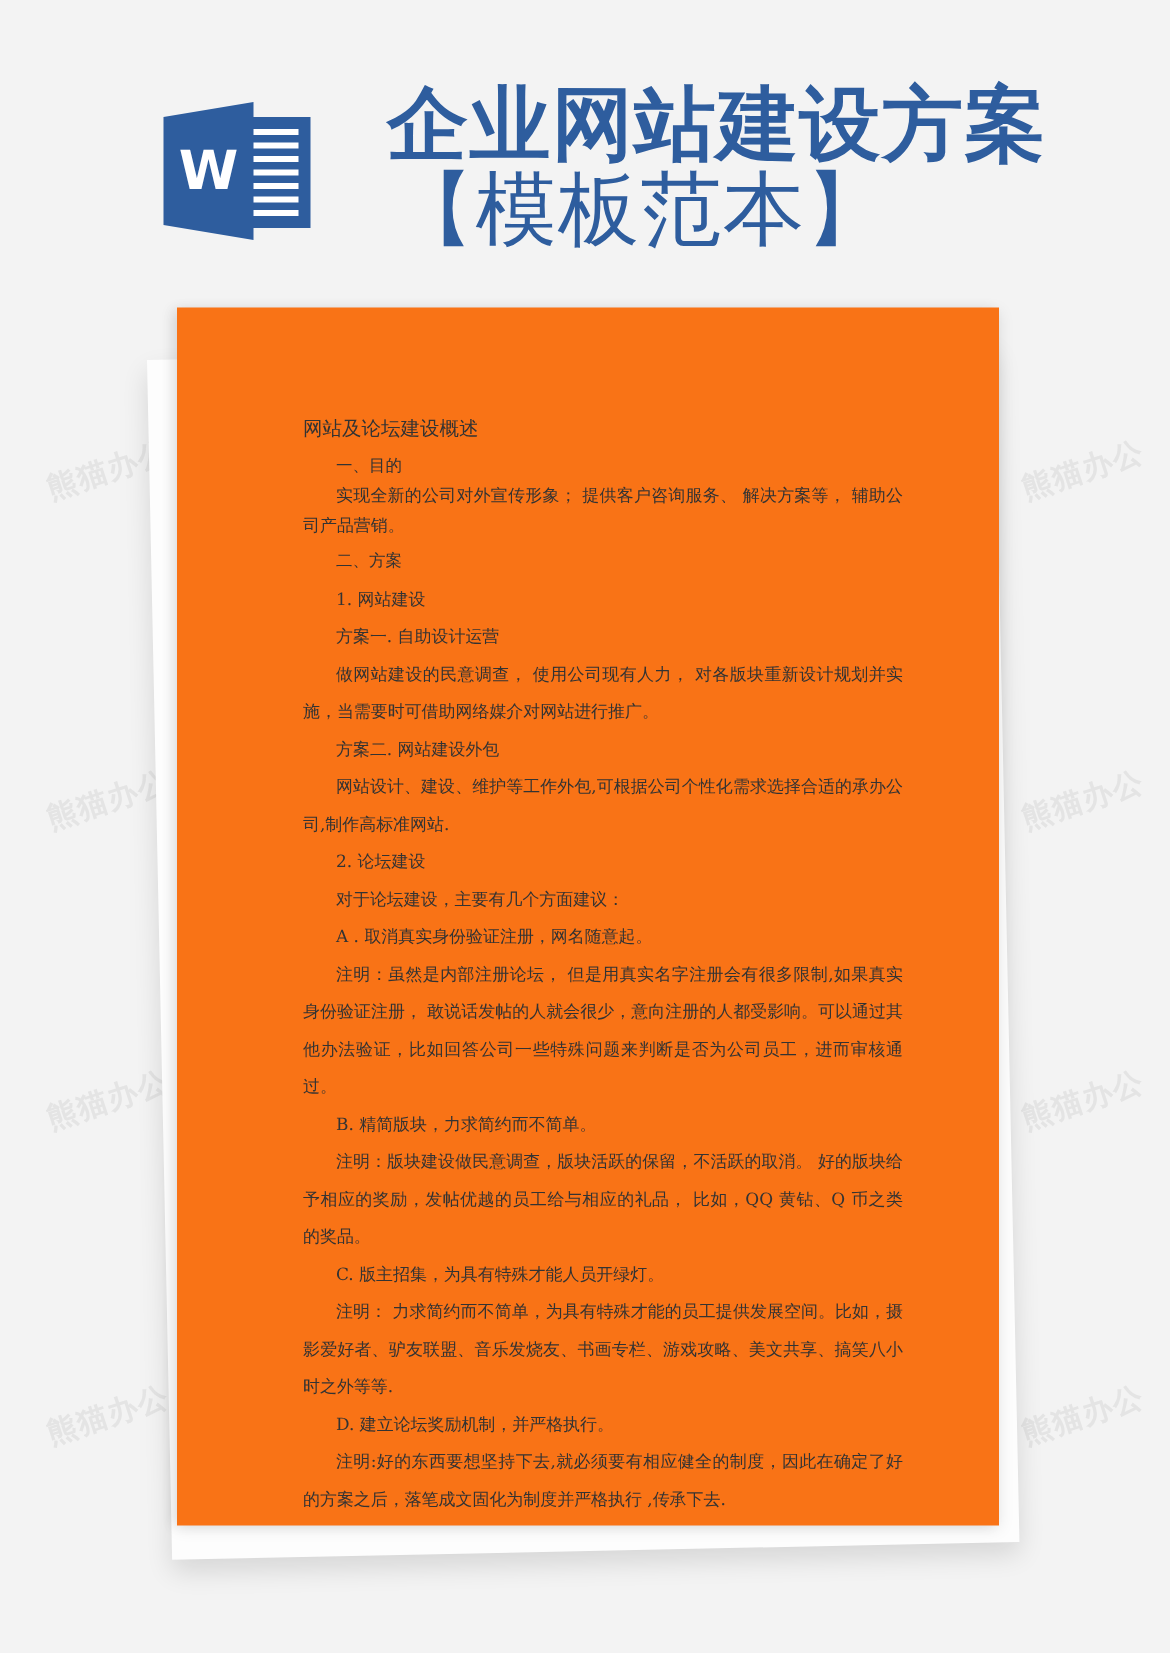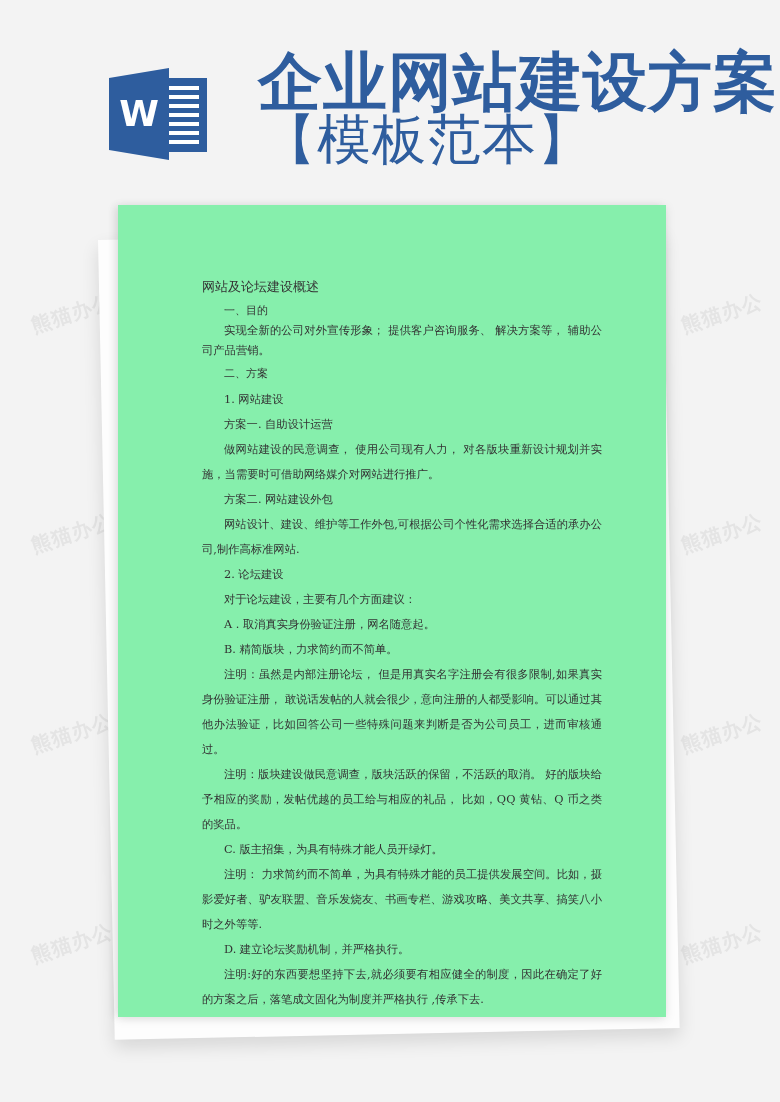--- a/index.html
+++ b/index.html
@@ -4,38 +4,38 @@
 <style>
   html, body { margin: 0; padding: 0; }
   body {
     width: 780px; height: 1102px; overflow: hidden; position: relative;
     background: #f3f3f3;
     font-family: "DejaVu Serif", "Liberation Serif", serif;
   }
   .header { position: absolute; left: 0; top: 0; width: 780px; height: 200px; }
   .word-icon { position: absolute; left: 107px; top: 68px; width: 104px; height: 92px; }
   .title-line1 {
-    position: absolute; left: 258px; top: 50px; font-size: 64px; font-weight: bold;
+    position: absolute; left: 258px; top: 50px; font-size: 54px; font-weight: bold;
     color: #2e5d9e; letter-spacing: 1px; white-space: nowrap; line-height: 64px;
     font-family: "DejaVu Serif", "Liberation Serif", serif;
   }
   .title-line2 {
     position: absolute; left: 262px; top: 108px; font-size: 54px; font-weight: normal;
     color: #2e5d9e; letter-spacing: 1px; white-space: nowrap; line-height: 64px;
     font-family: "DejaVu Serif", "Liberation Serif", serif;
   }
   .page-back {
     position: absolute; left: 98px; top: 240px; width: 565px; height: 800px;
     background: #fdfdfd;
     transform: rotate(-1.2deg); transform-origin: left top;
     box-shadow: 0 8px 18px rgba(0,0,0,0.12);
   }
   .page-front {
     position: absolute; left: 118px; top: 205px; width: 548px; height: 812px;
-    background: #86efac;
+    background: #f97316;
     box-shadow: 0 2px 10px rgba(0,0,0,0.10), -4px 0 8px rgba(0,0,0,0.06);
   }
   .doc {
     position: absolute; left: 84px; top: 70px; width: 400px;
     color: #333; font-size: 11.3px; line-height: 25px;
   }
   .doc p { margin: 0; }
   .doc .doc-title { font-size: 13px; margin-bottom: 2px; line-height: 24px; }
   .doc .h2 { font-family: "DejaVu Sans", "Liberation Sans", sans-serif; font-weight: normal; font-size: 11px; text-indent: 22px; line-height: 20px; }
   .doc .indent { text-indent: 22px; }
@@ -91,21 +91,21 @@
     <p class="indent justify sm">实现全新的公司对外宣传形象； 提供客户咨询服务、 解决方案等， 辅助公司产品营销。</p>
     <p class="h2" style="line-height:26px;">二、方案</p>
     <p class="indent">1. 网站建设</p>
     <p class="indent">方案一. 自助设计运营</p>
     <p class="indent justify">做网站建设的民意调查， 使用公司现有人力， 对各版块重新设计规划并实施，当需要时可借助网络媒介对网站进行推广。</p>
     <p class="indent">方案二. 网站建设外包</p>
     <p class="indent justify">网站设计、建设、维护等工作外包,可根据公司个性化需求选择合适的承办公司,制作高标准网站.</p>
     <p class="indent">2. 论坛建设</p>
     <p class="indent">对于论坛建设，主要有几个方面建议：</p>
     <p class="indent">A . 取消真实身份验证注册，网名随意起。</p>
+    <p class="indent justify">注明：虽然是内部注册论坛， 但是用真实名字注册会有很多限制,如果真实身份验证注册， 敢说话发帖的人就会很少，意向注册的人都受影响。可以通过其他办法验证，比如回答公司一些特殊问题来判断是否为公司员工，进而审核通过。</p>
     <p class="indent">B. 精简版块，力求简约而不简单。</p>
-    <p class="indent justify">注明：虽然是内部注册论坛， 但是用真实名字注册会有很多限制,如果真实身份验证注册， 敢说话发帖的人就会很少，意向注册的人都受影响。可以通过其他办法验证，比如回答公司一些特殊问题来判断是否为公司员工，进而审核通过。</p>
     <p class="indent justify">注明：版块建设做民意调查，版块活跃的保留，不活跃的取消。 好的版块给予相应的奖励，发帖优越的员工给与相应的礼品， 比如，QQ 黄钻、Q 币之类的奖品。</p>
     <p class="indent">C. 版主招集，为具有特殊才能人员开绿灯。</p>
     <p class="indent justify">注明： 力求简约而不简单，为具有特殊才能的员工提供发展空间。比如，摄影爱好者、驴友联盟、音乐发烧友、书画专栏、游戏攻略、美文共享、搞笑八小时之外等等.</p>
     <p class="indent">D. 建立论坛奖励机制，并严格执行。</p>
     <p class="indent justify">注明:好的东西要想坚持下去,就必须要有相应健全的制度，因此在确定了好的方案之后，落笔成文固化为制度并严格执行 ,传承下去.</p>
   </div>
 </div>
 
 </body></html>

